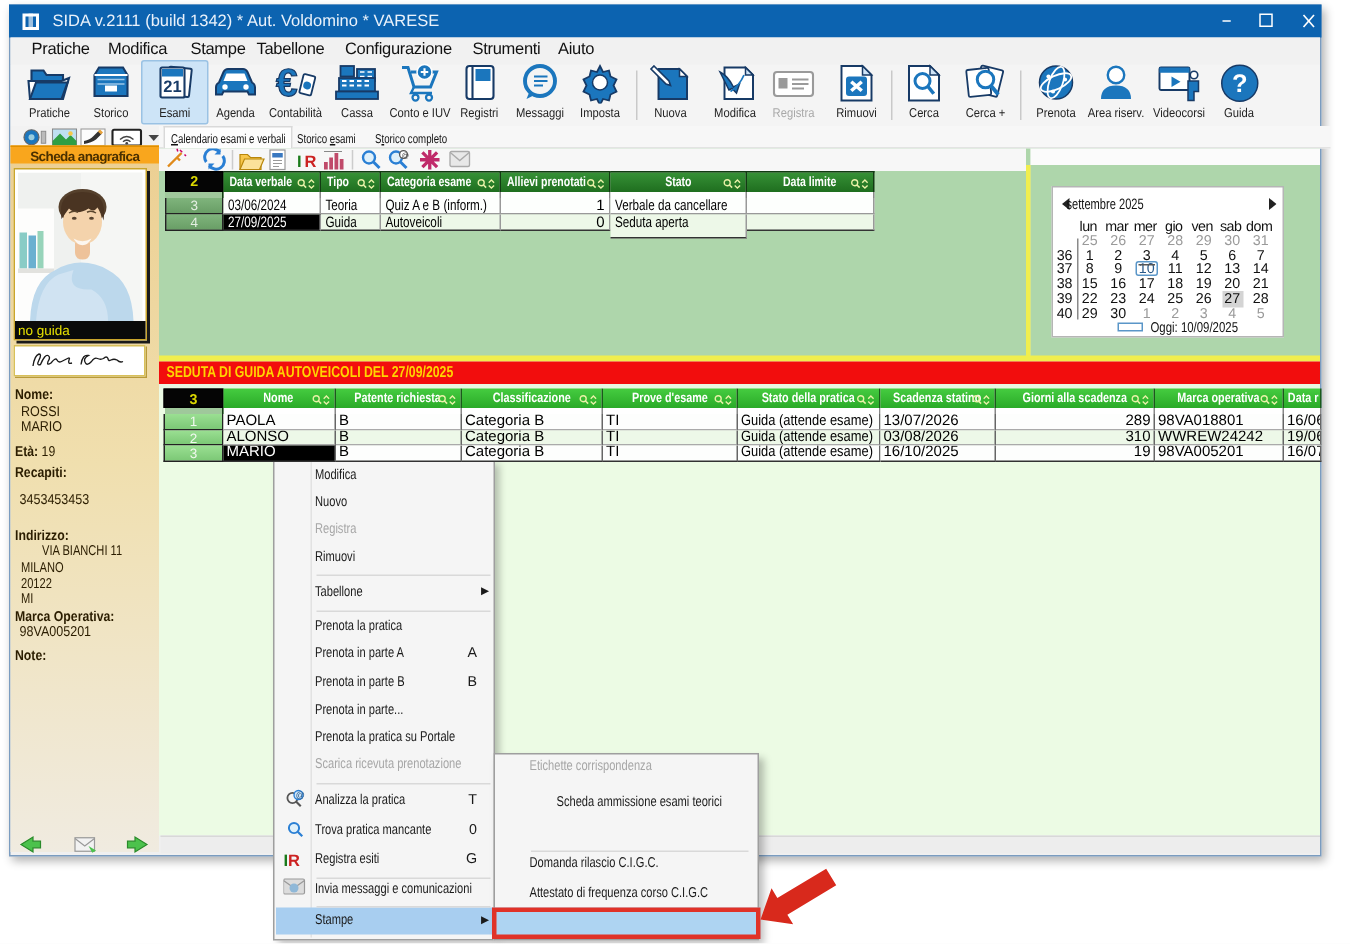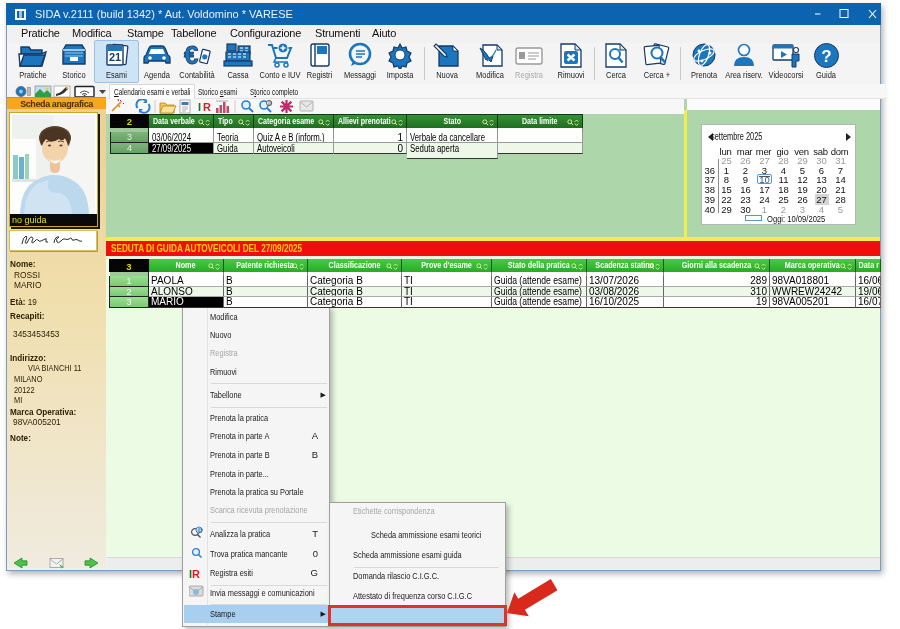--- a/index.html
+++ b/index.html
@@ -482,21 +482,20 @@
       <div class="mi" style="top: 297.7px; left: 1px; width: 146px; height: 18px; line-height: 18px; background: rgb(168, 206, 240);"><span style="position:absolute;left:5px;top:1px"></span><span class="sq" style="transform:scaleX(0.78);margin-left:26px">Stampe</span><span style="position:absolute;right:4px;font-size:7px">▶</span></div>
       <div class="msep" style="top: 76px; width: 116px;"></div>
       <div class="msep" style="top: 100px; width: 116px;"></div>
       <div class="msep" style="top: 215px; width: 116px;"></div>
       <div class="msep" style="top: 278px; width: 116px;"></div>
       <div class="msep" style="top: 297px; width: 116px;"></div>
     </div>
   <div class="abs menu" id="sub" style="left:329px;top:502px;width:177px;height:125px">
       <div class="mi gray" style="top: -1px; left: 1px; width: 175px; height: 18px; line-height: 18px;"><span class="sq" style="transform:scaleX(0.78);margin-left:22px">Etichette corrispondenza</span></div>
       <div class="mi" style="top: 23.3px; left: 1px; width: 171px; height: 18px; line-height: 18px; margin-left: 18px;"><span class="sq" style="transform:scaleX(0.78);margin-left:22px">Scheda ammissione esami teorici</span></div>
-      <div class="mi" style="top: 43.3px; left: 1px; width: 175px; height: 18px; line-height: 18px;"><span class="sq" style="transform:scaleX(0.78);margin-left:22px">Scheda ammissione esami guida</span></div>
       <div class="mi" style="top: 64.4px; left: 1px; width: 175px; height: 18px; line-height: 18px;"><span class="sq" style="transform:scaleX(0.78);margin-left:22px">Domanda rilascio C.I.G.C.</span></div>
       <div class="mi" style="top: 84.4px; left: 1px; width: 175px; height: 18px; line-height: 18px;"><span class="sq" style="transform:scaleX(0.78);margin-left:22px">Attestato di frequenza corso C.I.G.C</span></div>
       <div class="msep" style="top: 64px; left: 24px; width: 145px;"></div>
     </div>
   <div class="abs" id="redbox" style="left:328px;top:605px;width:179px;height:21px;border:3px solid #e03228;background:#aed4f2"></div>
   <svg class="abs" style="left:500px;top:576px" width="70" height="50" viewBox="0 0 70 50">
     <g transform="translate(7,37) rotate(-31)">
         <path d="M0 0 l17 -14 v7.5 h38 v13 h-38 v7.5z" fill="#d8291c"></path>
       </g>
   </svg>

